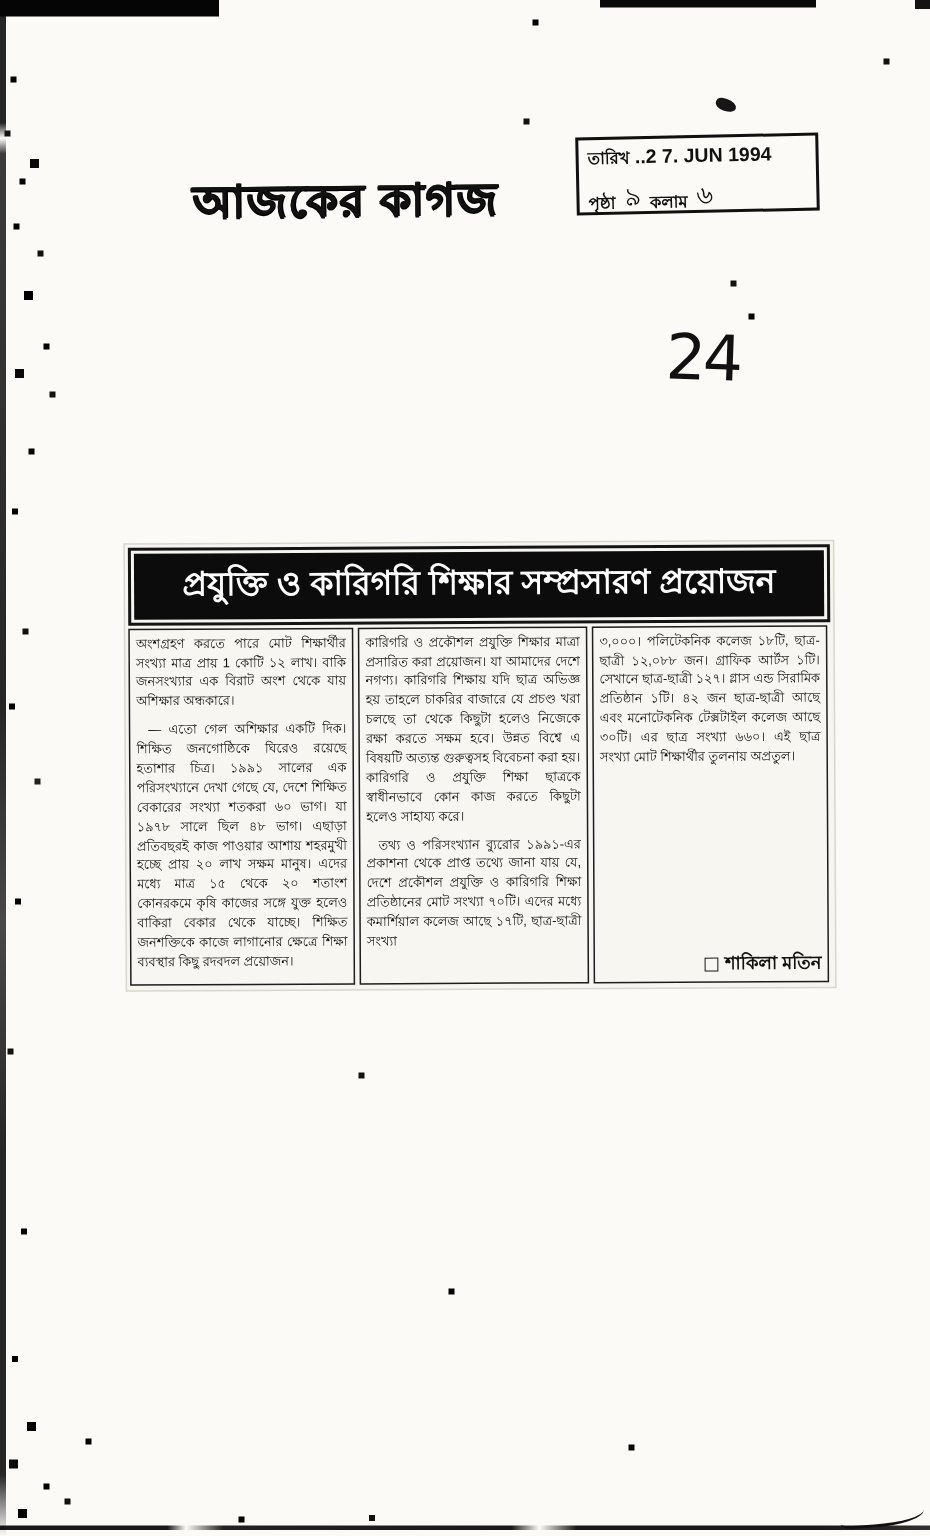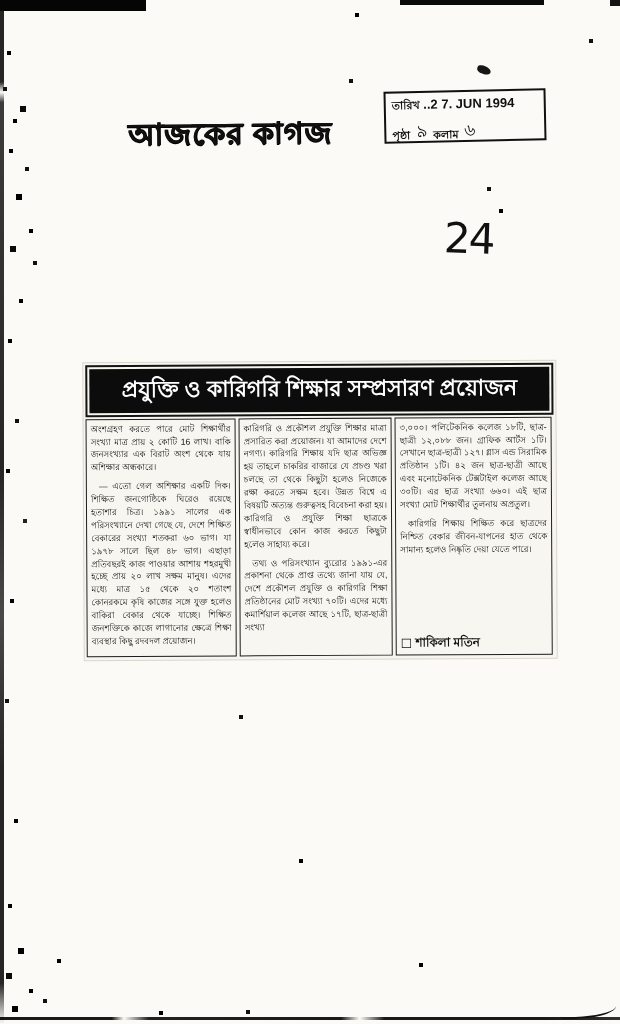--- a/index.html
+++ b/index.html
@@ -56,21 +56,21 @@
   .headline-bar{background:#0c0c0c;color:#fff;text-align:center;
     font-size:22px;font-weight:700;line-height:1.35;padding:6px 2px 8px 2px;letter-spacing:0;}
   .cols{display:flex;gap:3px;margin:1px 2px 3px 2px;}
   .col{border:1px solid #1d1d1d;padding:3px 4px;box-sizing:border-box;
     font-size:8.6px;line-height:1.5;text-align:justify;overflow:hidden;height:238px;background:#f7f6f1;}
   .col-1{width:150px;}
   .col-2{width:153px;}
   .col-3{width:157px;display:flex;flex-direction:column;}
   .col p{margin:0 0 6px 0;text-indent:8px;}
   .col p:first-child{text-indent:0;}
-  .byline{margin-top:auto;text-align:left;font-size:12px;font-weight:700;white-space:nowrap;}
+  .byline{margin-top:auto;text-align:right;font-size:12px;font-weight:700;white-space:nowrap;}
   .byline .sq{font-family:"DejaVu Sans",sans-serif;font-weight:400;}
 </style>
 </head>
 <body>
 
 <div id="page">
 
   <div class="edge-left"></div>
   <div class="bar-topleft"></div>
   <div class="bar-topmid"></div>
@@ -96,30 +96,29 @@
   </div>
 
   <div class="hand-number">24</div>
 
   <div class="clipping">
     <div class="headline-box">
       <div class="headline-bar">প্রযুক্তি ও কারিগরি শিক্ষার সম্প্রসারণ প্রয়োজন</div>
     </div>
     <div class="cols">
       <div class="col col-1">
-        <p>অংশগ্রহণ করতে পারে মোট শিক্ষার্থীর সংখ্যা মাত্র প্রায় ২ কোটি 16 লাখ। বাকি জনসংখ্যার এক বিরাট অংশ থেকে যায় অশিক্ষার অন্ধকারে।</p>
+        <p>অংশগ্রহণ করতে পারে মোট শিক্ষার্থীর সংখ্যা মাত্র প্রায় 1 কোটি ১২ লাখ। বাকি জনসংখ্যার এক বিরাট অংশ থেকে যায় অশিক্ষার অন্ধকারে।</p>
         <p>— এতো গেল অশিক্ষার একটি দিক। শিক্ষিত জনগোষ্ঠিকে ঘিরেও রয়েছে হতাশার চিত্র। ১৯৯১ সালের এক পরিসংখ্যানে দেখা গেছে যে, দেশে শিক্ষিত বেকারের সংখ্যা শতকরা ৬০ ভাগ। যা ১৯৭৮ সালে ছিল ৪৮ ভাগ। এছাড়া প্রতিবছরই কাজ পাওয়ার আশায় শহরমুখী হচ্ছে প্রায় ২০ লাখ সক্ষম মানুষ। এদের মধ্যে মাত্র ১৫ থেকে ২০ শতাংশ কোনরকমে কৃষি কাজের সঙ্গে যুক্ত হলেও বাকিরা বেকার থেকে যাচ্ছে। শিক্ষিত জনশক্তিকে কাজে লাগানোর ক্ষেত্রে শিক্ষা ব্যবস্থার কিছু রদবদল প্রয়োজন।</p>
       </div>
       <div class="col col-2">
         <p>কারিগরি ও প্রকৌশল প্রযুক্তি শিক্ষার মাত্রা প্রসারিত করা প্রয়োজন। যা আমাদের দেশে নগণ্য। কারিগরি শিক্ষায় যদি ছাত্র অভিজ্ঞ হয় তাহলে চাকরির বাজারে যে প্রচণ্ড খরা চলছে তা থেকে কিছুটা হলেও নিজেকে রক্ষা করতে সক্ষম হবে। উন্নত বিশ্বে এ বিষয়টি অত্যন্ত গুরুত্বসহ বিবেচনা করা হয়। কারিগরি ও প্রযুক্তি শিক্ষা ছাত্রকে স্বাধীনভাবে কোন কাজ করতে কিছুটা হলেও সাহায্য করে।</p>
         <p>তথ্য ও পরিসংখ্যান ব্যুরোর ১৯৯১-এর প্রকাশনা থেকে প্রাপ্ত তথ্যে জানা যায় যে, দেশে প্রকৌশল প্রযুক্তি ও কারিগরি শিক্ষা প্রতিষ্ঠানের মোট সংখ্যা ৭০টি। এদের মধ্যে কমার্শিয়াল কলেজ আছে ১৭টি, ছাত্র-ছাত্রী সংখ্যা</p>
       </div>
       <div class="col col-3">
         <p>৩,০০০। পলিটেকনিক কলেজ ১৮টি, ছাত্র-ছাত্রী ১২,০৮৮ জন। গ্রাফিক আর্টস ১টি। সেখানে ছাত্র-ছাত্রী ১২৭। গ্লাস এন্ড সিরামিক প্রতিষ্ঠান ১টি। ৪২ জন ছাত্র-ছাত্রী আছে এবং মনোটেকনিক টেক্সটাইল কলেজ আছে ৩০টি। এর ছাত্র সংখ্যা ৬৬০। এই ছাত্র সংখ্যা মোট শিক্ষার্থীর তুলনায় অপ্রতুল।</p>
-        <p>কারিগরি শিক্ষায় শিক্ষিত করে ছাত্রদের নিশ্চিত বেকার জীবন-যাপনের হাত থেকে সামান্য হলেও নিষ্কৃতি দেয়া যেতে পারে।</p>
         <div class="byline">
           <span class="sq">□</span>
           <span>শাকিলা মতিন</span>
         </div>
       </div>
     </div>
   </div>
 
 </div>
 

